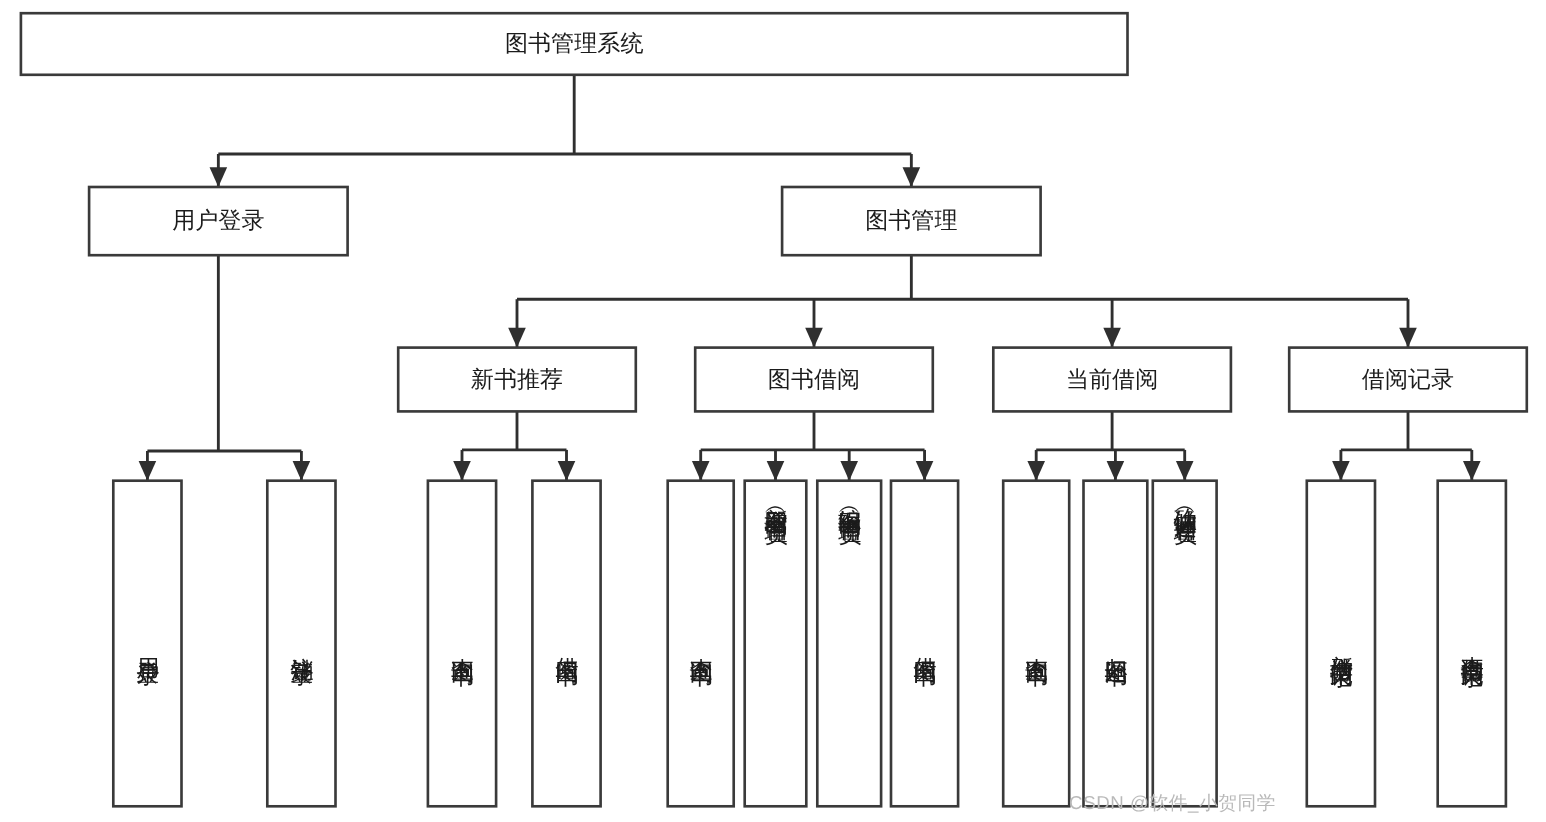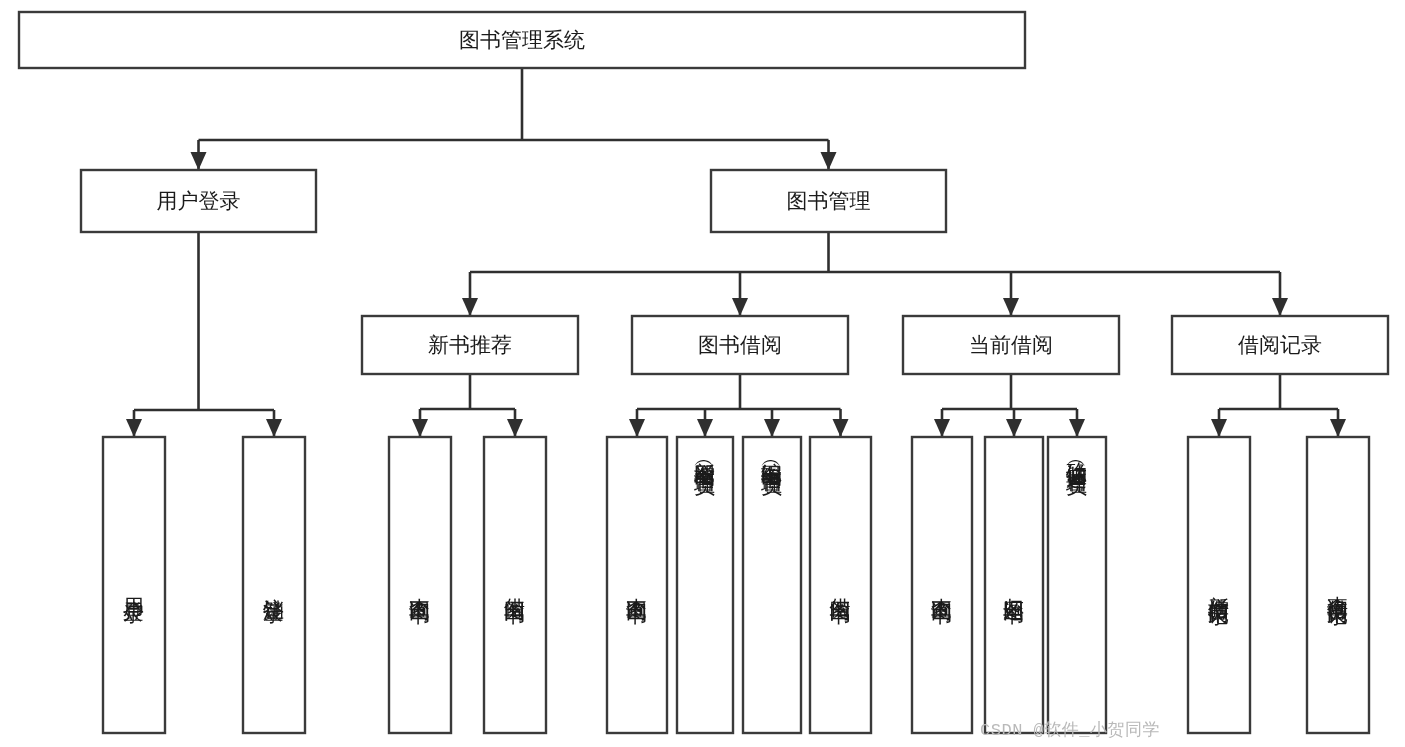--- a/index.html
+++ b/index.html
@@ -46,21 +46,21 @@
     font-size:21px;
     line-height:1.0;
     color:#1b1b1b;
     letter-spacing:2px;
     white-space:nowrap;
   }
   .watermark{
     position:absolute;
     right:12px;
     bottom:6px;
-    font-family:Liberation Mono, monospace;
+    font-family:Liberation Sans, sans-serif;
     font-size:17px;
     color:#b9b9b9;
     letter-spacing:0.5px;
     user-select:none;
     margin-left:33px;
   }
 </style>
 </head>
 <body>
 

